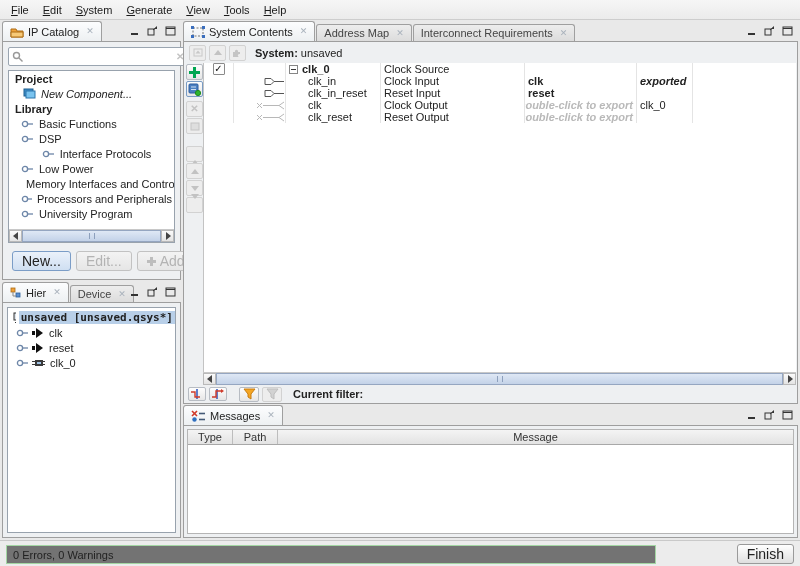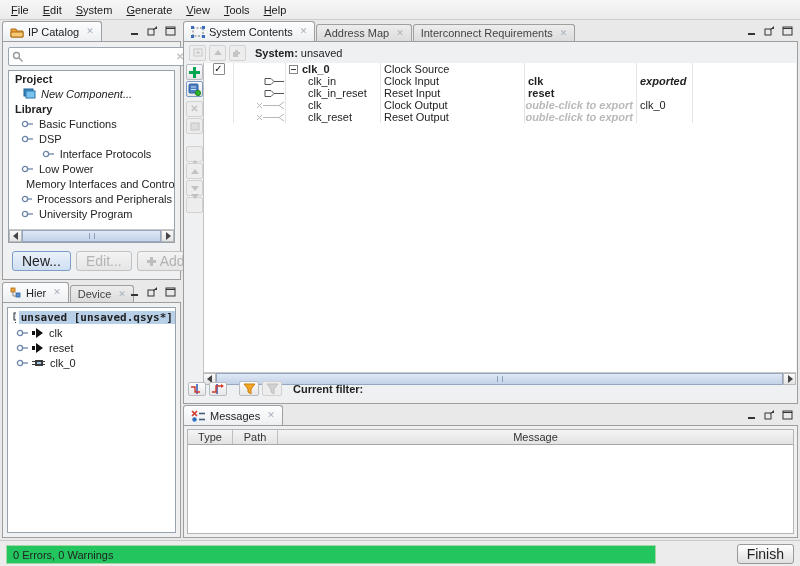--- a/index.html
+++ b/index.html
@@ -106,30 +106,30 @@
   .c-clock { width:56px; }
   .c-base { flex:1; border-right:none; }
   .ind1 { padding-left:22px; }
   .hint { color:#b9b9b9; font-style:italic; font-weight:bold; justify-content:flex-end; }
   .bolditalic { font-weight:bold; font-style:italic; }
   .collapse-box { width:9px; height:9px; border:1px solid #868686; background:#fff; position:relative; margin-right:4px; flex:none; }
   .collapse-box::after { content:""; position:absolute; left:1px; right:1px; top:3px; height:1px; background:#3a3a3a; }
   .checkbox { width:12px; height:12px; border:1px solid #8a8a8a; background:#fdfdfd; border-radius:1px;
     display:flex; align-items:center; justify-content:center; font-size:10px; line-height:10px; color:#111; }
   #sys-hscroll { position:absolute; left:19px; right:1px; bottom:18px; height:13px; background:#f0f0f0; border-top:1px solid #c8c8c8; display:flex; }
-  #sys-filterbar { position:absolute; left:2px; right:1px; bottom:1px; height:27px; display:flex; align-items:center; gap:3px; padding-left:2px; }
+  #sys-filterbar { position:absolute; left:2px; right:1px; bottom:1px; height:16px; display:flex; align-items:center; gap:3px; padding-left:2px; }
 
   
   #msg-panel { left:183px; top:406px; width:615px; height:132px; }
   #msg-table { position:absolute; left:3px; top:3px; right:3px; bottom:3px; background:#fff; border:1px solid #b5b5b5; }
   .m-type { width:45px; } .m-path { width:45px; } .m-msg { flex:1; border-right:none; }
 
   
   #status-bar { position:absolute; left:0; top:540px; width:800px; height:26px; background:#ececec; border-top:1px solid #c9c9c9; }
-  #status-green { position:absolute; left:6px; top:4px; width:650px; height:19px; background:#22c55e; border:1px solid #a3d6a3; display:flex; align-items:center; padding-left:6px; color:#222; }
+  #status-green { position:absolute; left:6px; top:4px; width:650px; height:19px; background:#737373; border:1px solid #a3d6a3; display:flex; align-items:center; padding-left:6px; color:#222; }
   #gen-hdl-btn { position:absolute; right:53px; top:3px; }
   #finish-btn { position:absolute; right:6px; top:3px; }
 
   .tiny-tri-up { width:0;height:0;border-left:4px solid transparent;border-right:4px solid transparent;border-bottom:5px solid #c2c2c2; }
   .tiny-tri-down { width:0;height:0;border-left:4px solid transparent;border-right:4px solid transparent;border-top:5px solid #c2c2c2; }
   .bar { width:9px; height:2px; background:#c2c2c2; }
   .gray-x { color:#c3c3c3; font-weight:bold; font-size:10px; line-height:10px; }
 </style>
 </head>
 <body>

